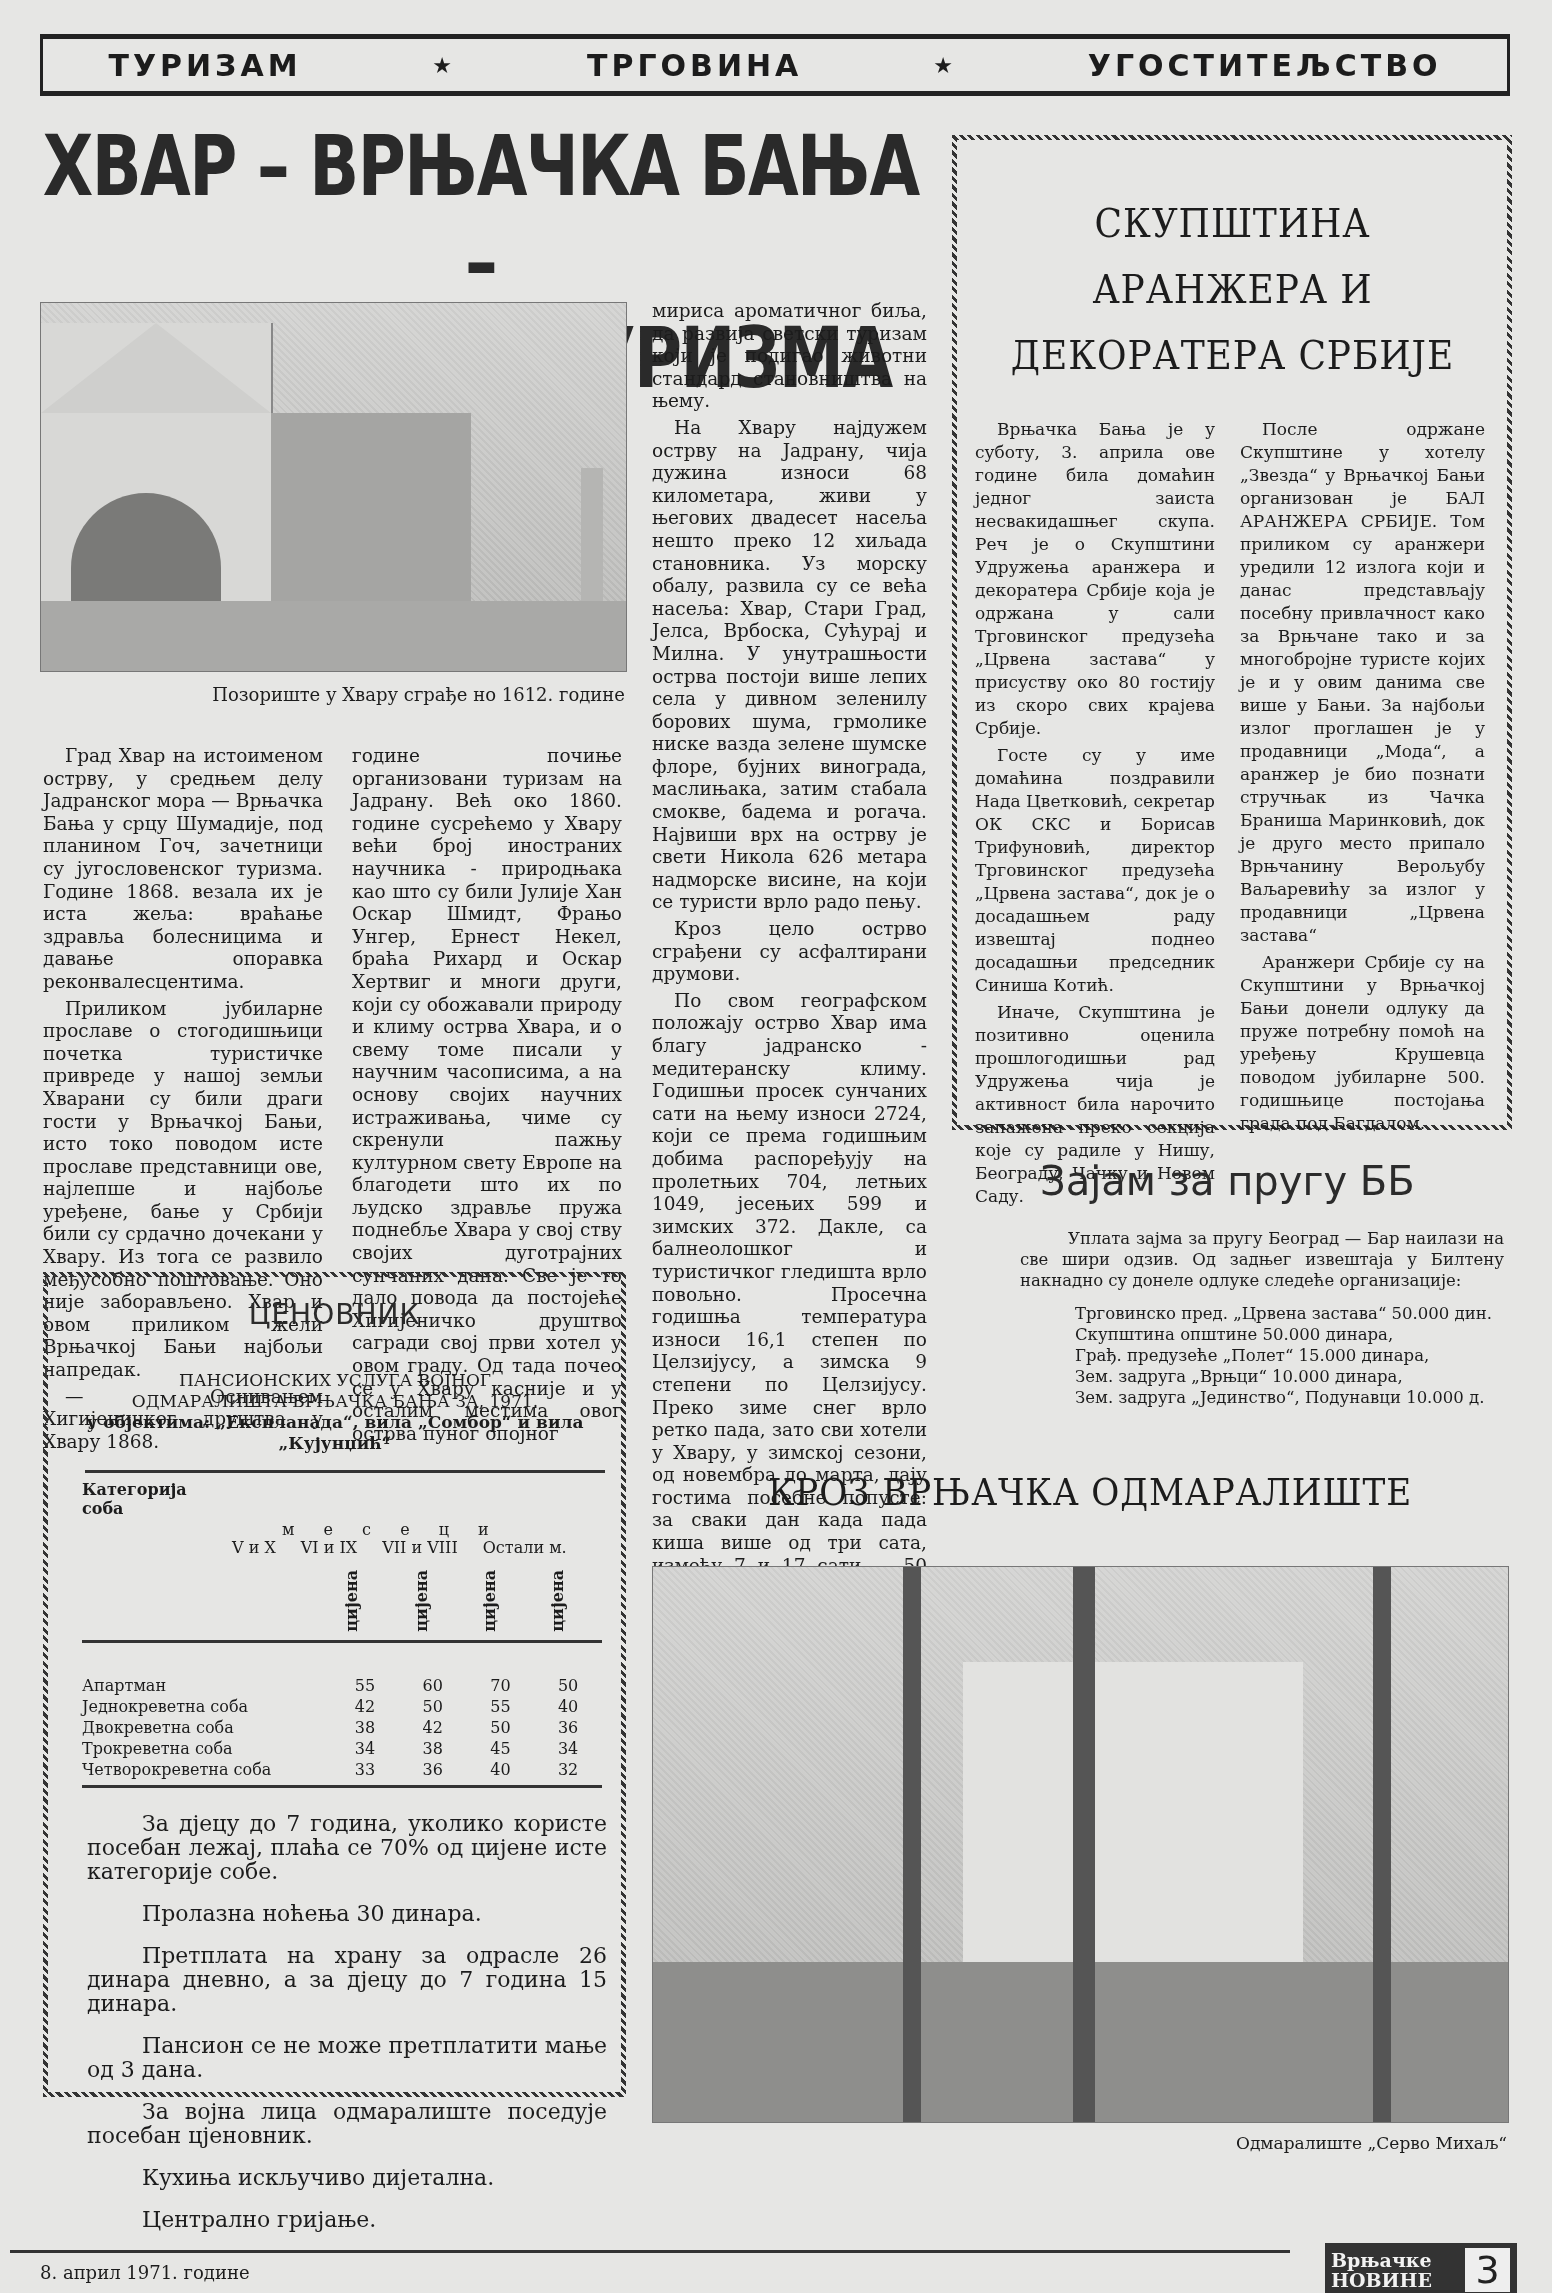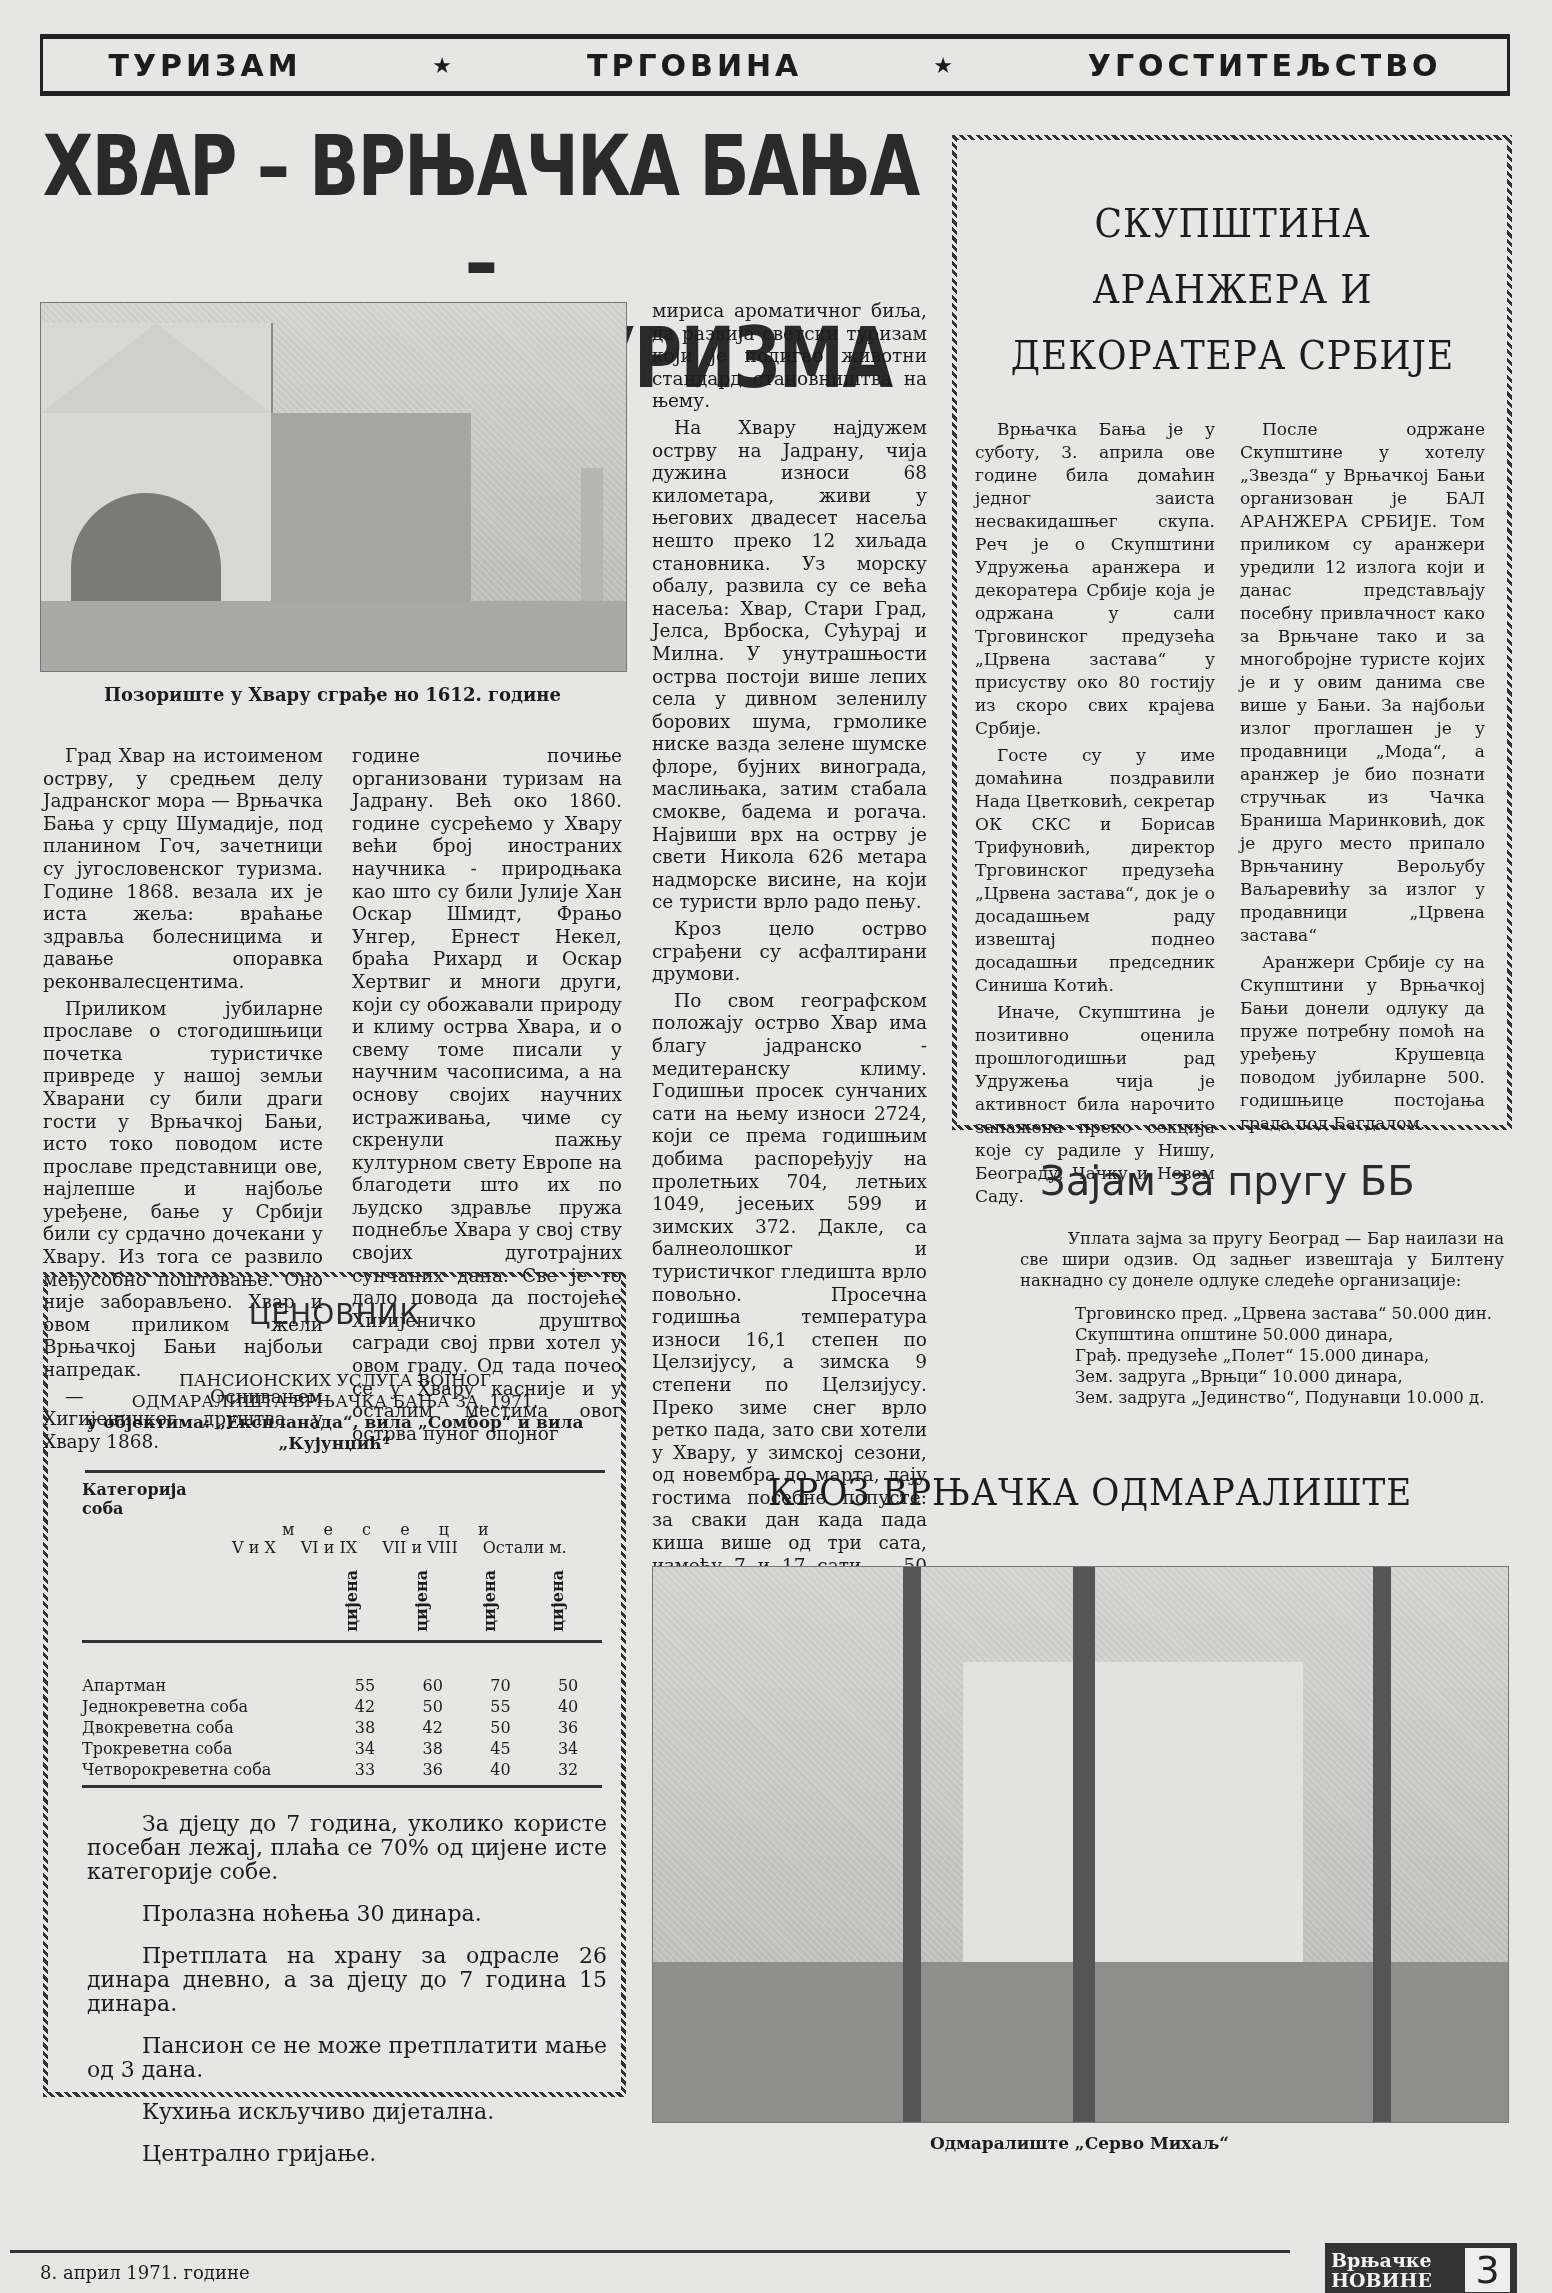--- a/index.html
+++ b/index.html
@@ -31,21 +31,21 @@
       repeating-linear-gradient(45deg, #bdbdbb 0 2px, #c9c9c7 2px 5px);
     border: 1px solid #777;
   }
   #photo-hvar { left: 40px; top: 302px; width: 585px; height: 368px; overflow: hidden; }
   #photo-hvar .bldg { position:absolute; left:0; top:20px; width:230px; height:300px; background:#d8d8d6; border-right:2px solid #888; }
   #photo-hvar .roof { position:absolute; left:0; top:0; width:0; height:0; border-left:115px solid transparent; border-right:115px solid transparent; border-bottom:90px solid #cfcfcd; }
   #photo-hvar .arch { position:absolute; left:30px; top:190px; width:150px; height:130px; background:#7a7a78; border-radius:75px 75px 0 0; }
   #photo-hvar .long { position:absolute; left:230px; top:110px; width:200px; height:210px; background:#a5a5a3; }
   #photo-hvar .water { position:absolute; left:0; bottom:0; width:100%; height:70px; background:#a9a9a7; }
   #photo-hvar .tower { position:absolute; left:540px; top:165px; width:22px; height:150px; background:#b5b5b3; }
-  .caption { font-weight: bold; font-size: 18px; text-align: center; }
+  .caption { font-weight: normal; font-size: 18px; text-align: right; }
   #caption-hvar { left: 40px; top: 684px; width: 585px; }
   .col { font-size: 18.5px; line-height: 22.6px; text-align: justify; }
   .col p { margin: 0 0 4px 0; text-indent: 22px; }
   #col1 { left: 43px; top: 745px; width: 280px; }
   #col2 { left: 352px; top: 745px; width: 270px; }
   #col3 { left: 652px; top: 300px; width: 275px; }
   #author { text-align: right; font-weight: bold; margin-top: 14px; }
   
   .zz-box { box-sizing: border-box; border: 5px dashed #333; border-image: repeating-linear-gradient(45deg,#333 0 3px,transparent 3px 6px) 5; }
   #skup-box { left: 952px; top: 135px; width: 560px; height: 995px; }
@@ -232,20 +232,21 @@
         <span class="v">32</span>
       </div>
     </div>
   <div class="rule" style="left:0;top:305px;width:520px;"></div>
 </div>
 <div id="notes" class="abs">
   <p>За дјецу до 7 година, уколико користе посебан лежај, плаћа се 70% од цијене исте категорије собе.</p>
   <p>Пролазна ноћења 30 динара.</p>
   <p>Претплата на храну за одрасле 26 динара дневно, а за дјецу до 7 година 15 динара.</p>
   <p>Пансион се не може претплатити мање од 3 дана.</p>
+  <p>За војна лица одмаралиште поседује посебан цјеновник.</p>
   <p>Кухиња искључиво дијетална.</p>
   <p>Централно гријање.</p>
 </div>
 
 <div id="kroz-title" class="abs">КРОЗ ВРЊАЧКА ОДМАРАЛИШТЕ</div>
 <div id="photo-odm" class="abs photo" title="Resort building among bare trees">
   <div class="house"></div>
   <div class="ground"></div>
   <div class="tree" style="left:250px"></div>
   <div class="tree" style="left:420px;width:22px"></div>

